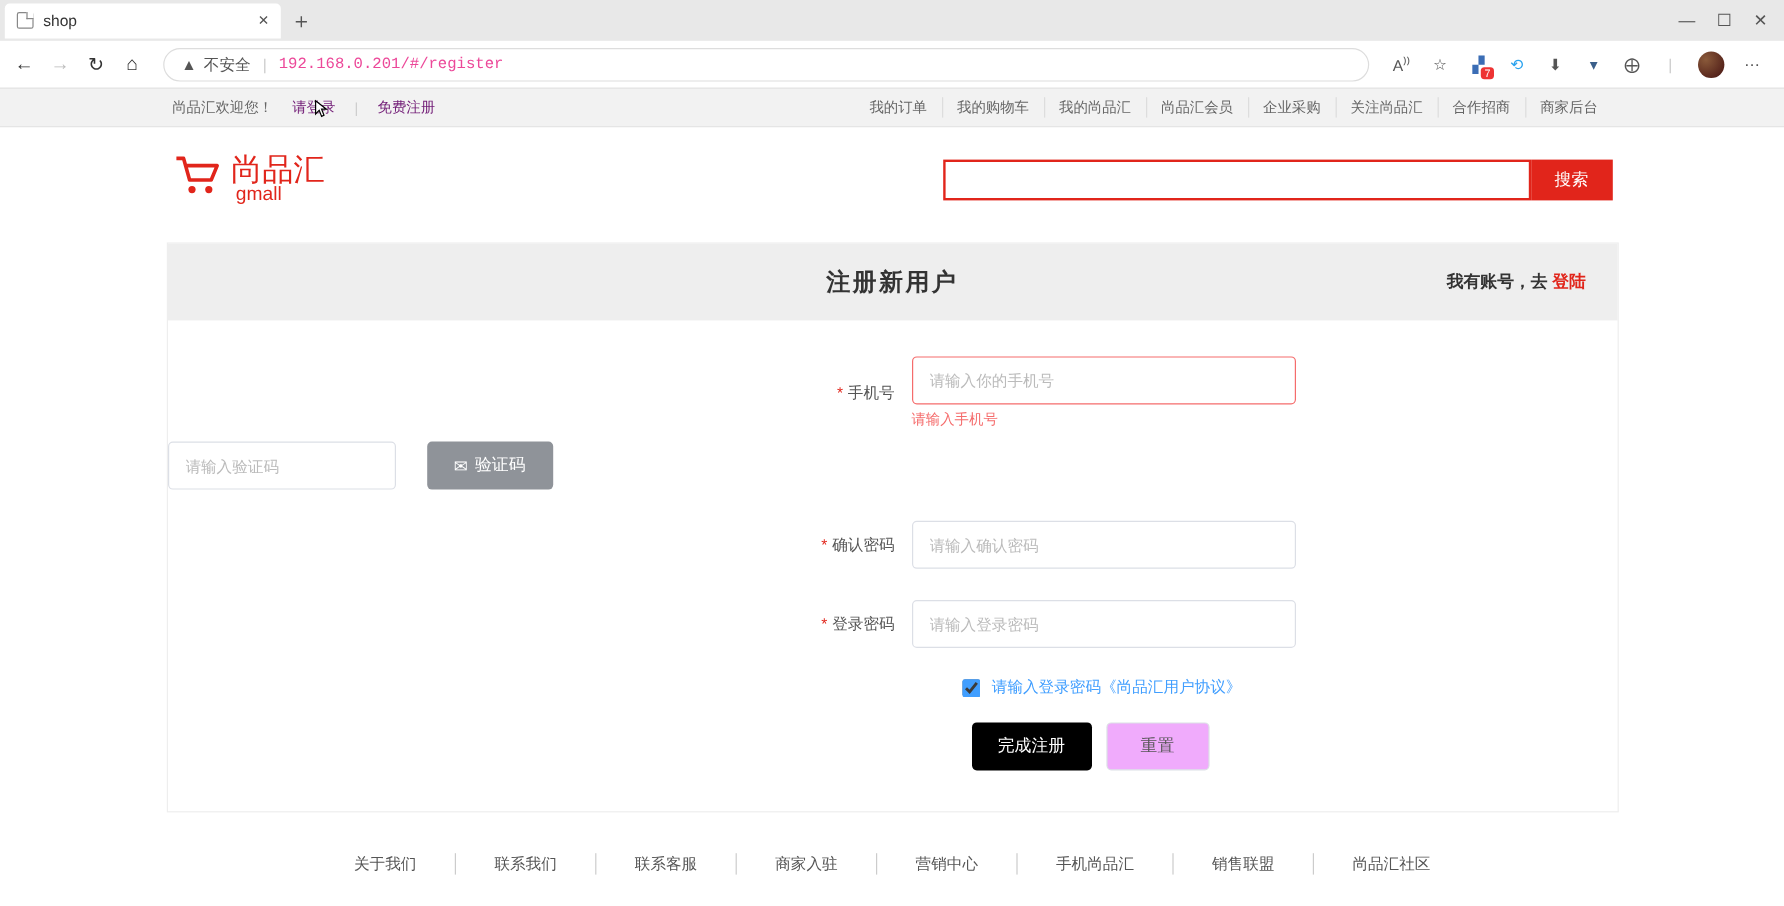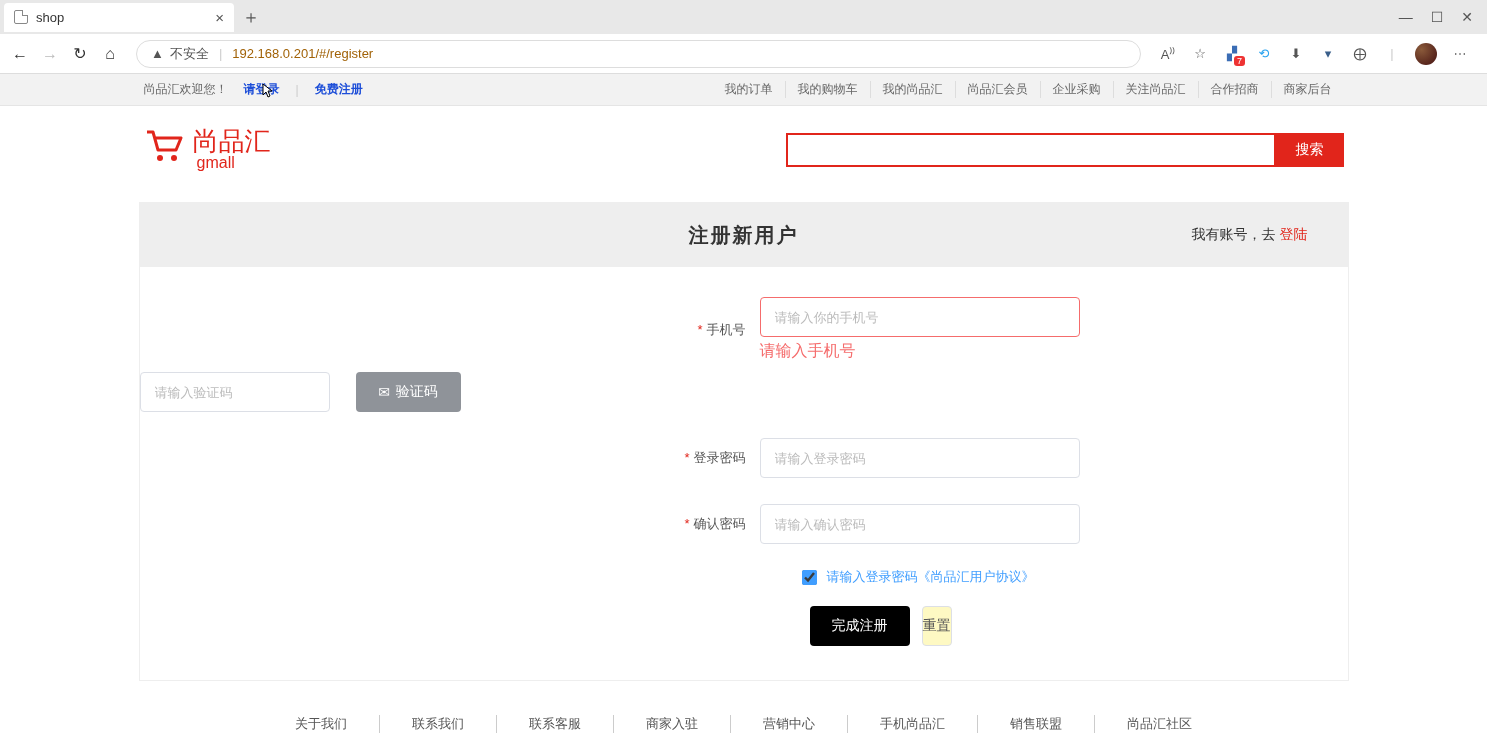--- a/index.html
+++ b/index.html
@@ -14,74 +14,74 @@
   .tab .close { margin-left: auto; color: #555; cursor: pointer; font-size: 15px; }
   .new-tab { margin-left: 8px; font-size: 18px; color: #555; cursor: pointer; }
   .win-controls { margin-left: auto; display: flex; gap: 18px; padding-right: 14px; color: #555; }
   .win-controls span { font-size: 14px; cursor: pointer; }
 
   .nav-bar { display: flex; align-items: center; height: 40px; padding: 0 10px; background: #fff; gap: 10px; border-bottom: 1px solid #ddd;}
   .nav-btn { width: 20px; text-align: center; color: #333; cursor: pointer; font-size: 16px; }
   .nav-btn.disabled { color: #bbb; }
   .url-bar { flex: 1; display: flex; align-items: center; gap: 10px; background: #fff; border: 1px solid #ddd; border-radius: 16px; padding: 4px 14px; margin-left: 6px; }
   .url-warn { display:flex; align-items:center; gap:6px; color:#555; }
-  .url-text { color:#a16207; }
+  .url-text { color:#ec4899;font-family:Liberation Mono, monospace; }
   .url-sep { color:#ccc; }
   .ext-icons { display:flex; align-items:center; gap:14px; padding: 0 8px; }
   .ext-icon { width:18px; height:18px; display:flex; align-items:center; justify-content:center; color:#555; cursor:pointer; position:relative; }
   .ext-badge { position:absolute; bottom:-3px; right:-4px; background:#e33; color:#fff; font-size:9px; padding:0 3px; border-radius:3px; }
   .avatar { width:22px; height:22px; border-radius:50%; background: radial-gradient(circle at 30% 30%, #8a5a3a, #411); }
 
   
   .site-top { background:#f2f2f2; height:32px; border-bottom:1px solid #e5e5e5; }
   .site-top-inner { width:1200px; margin:0 auto; display:flex; align-items:center; height:100%; font-size:12px; color:#666; }
   .site-top-left { display:flex; gap:16px; align-items:center; }
-  .site-top-left a { color:#1d4ed8; text-decoration:none;font-weight:bold; }
+  .site-top-left a { color:#701a75; text-decoration:none; }
   .site-top-left .sep { color:#ccc; }
   .site-top-right { margin-left:auto; display:flex; align-items:center;justify-content:flex-end; }
   .site-top-right a { color:#666; text-decoration:none; padding:0 12px; border-right:1px solid #ddd; }
   .site-top-right a:last-child { border-right:none; }
 
   
   .site-header { width:1200px; margin:0 auto; display:flex; align-items:center; padding: 22px 0 30px; }
   .logo { display:flex; gap:9px; }
   .logo-cart { width:40px; height:36px; position:relative; }
   .logo-text { color:#e1251b; font-size:26px; font-weight:400; line-height:1; }
   .logo-sub { color:#e1251b; font-size:16px; margin-left:4px; }
   .search-wrap { margin-left:auto; display:flex; }
   .search-input { width:490px; height:34px; border:2px solid #e1251b; padding:0 10px; outline:none; font-size:13px; }
   .search-btn { width:68px; height:34px; background:#e1251b; color:#fff; border:none; cursor:pointer; font-size:14px; }
 
   
   .reg-wrap { width:1210px; margin:0 auto; border:1px solid #eee; }
   .reg-head { background:#eee; height:64px; display:flex; align-items:center; justify-content:center; position:relative; }
   .reg-title { font-size:20px; font-weight:700; letter-spacing:2px; }
-  .reg-login-tip { position:absolute; right:40px; font-size:14px; color:#333; font-weight:400; }
+  .reg-login-tip { position:absolute; right:26px; font-size:14px; color:#333; font-weight:700; }
   .reg-login-tip a { color:#e1251b; text-decoration:none; }
 
   .reg-form { padding: 30px 0 34px; }
   .form-row { display:flex; align-items:center; margin-bottom:10px; }
   .form-label { width:620px; text-align:right; padding-right:14px; font-size:13px; color:#555; }
   .req { color:#e1251b; margin-right:4px; }
   .form-controls { display:flex; flex-direction:column; }
   .ctrl-line { display:flex; gap:26px; align-items:flex-start; }
   .text-input { width:320px; height:40px; border:1px solid #dcdfe6; border-radius:4px; padding:0 14px; font-size:13px; outline:none; }
   .text-input::placeholder { color:#bbb; }
   .text-input.error { border-color:#f56c6c; }
-  .err-msg { color:#f56c6c; font-size:16px; margin-top:4px; }
+  .err-msg { color:#f56c6c; font-size:12px; margin-top:4px; }
   .code-input { width:190px; }
   .code-btn { width:105px; height:40px; background:#8f9399; border:none; border-radius:4px; color:#fff; font-size:14px; cursor:pointer; display:flex; align-items:center; justify-content:center; gap:6px; }
 
   .agree-row { margin: 24px 0 20px 662px; display:flex; align-items:center; gap:10px; }
   .agree-row input[type=checkbox]{ width:15px; height:15px; accent-color:#409eff; }
   .agree-row span { color:#409eff; font-size:13px; }
 
   .btn-row { margin-left:670px; display:flex; gap:12px; }
   .primary-btn { background:#000000; color:#fff; border:none; border-radius:4px; padding:10px 22px; font-size:14px; cursor:pointer; }
-  .reset-btn { background:#fef9c3; border:1px solid #dcdfe6; border-radius:4px; padding:10px 0; font-size:14px; cursor:pointer; color:#555; }
+  .reset-btn { background:#f0abfc; border:1px solid #dcdfe6; border-radius:4px; padding:10px 28px; font-size:14px; cursor:pointer; color:#555; }
 
   
   .footer { margin-top:34px; display:flex; justify-content:center; gap:0; font-size:13px; }
   .footer a { color:#555; text-decoration:none; padding:0 32px; border-right:1px solid #ccc; }
   .footer a:last-child { border-right:none; }
 </style>
 </head>
 <body>
 
 <div class="browser-chrome">
@@ -200,33 +200,33 @@
           <input class="text-input code-input" placeholder="请输入验证码" style="">
           <button class="code-btn">
             <span>✉</span>
             <span>验证码</span>
           </button>
         </div>
       </div>
     </div>
 
     <div class="form-row" style="margin-top:26px">
+      <div class="form-label"><span class="req">*</span><span>确认密码</span></div>
+      <div class="form-controls">
+        <div class="ctrl-line">
+          <input type="password" class="text-input" placeholder="请输入确认密码" style="">
+        </div>
+      </div>
+    </div>
+
+    <div class="form-row" style="margin-top:26px">
       <div class="form-label"><span class="req">*</span><span>登录密码</span></div>
       <div class="form-controls">
         <div class="ctrl-line">
           <input type="password" class="text-input" placeholder="请输入登录密码" style="">
-        </div>
-      </div>
-    </div>
-
-    <div class="form-row" style="margin-top:26px">
-      <div class="form-label"><span class="req">*</span><span>确认密码</span></div>
-      <div class="form-controls">
-        <div class="ctrl-line">
-          <input type="password" class="text-input" placeholder="请输入确认密码" style="">
         </div>
       </div>
     </div>
 
     <div class="agree-row">
       <input type="checkbox" checked="" style="">
       <span>请输入登录密码《尚品汇用户协议》</span>
     </div>
 
     <div class="btn-row">

